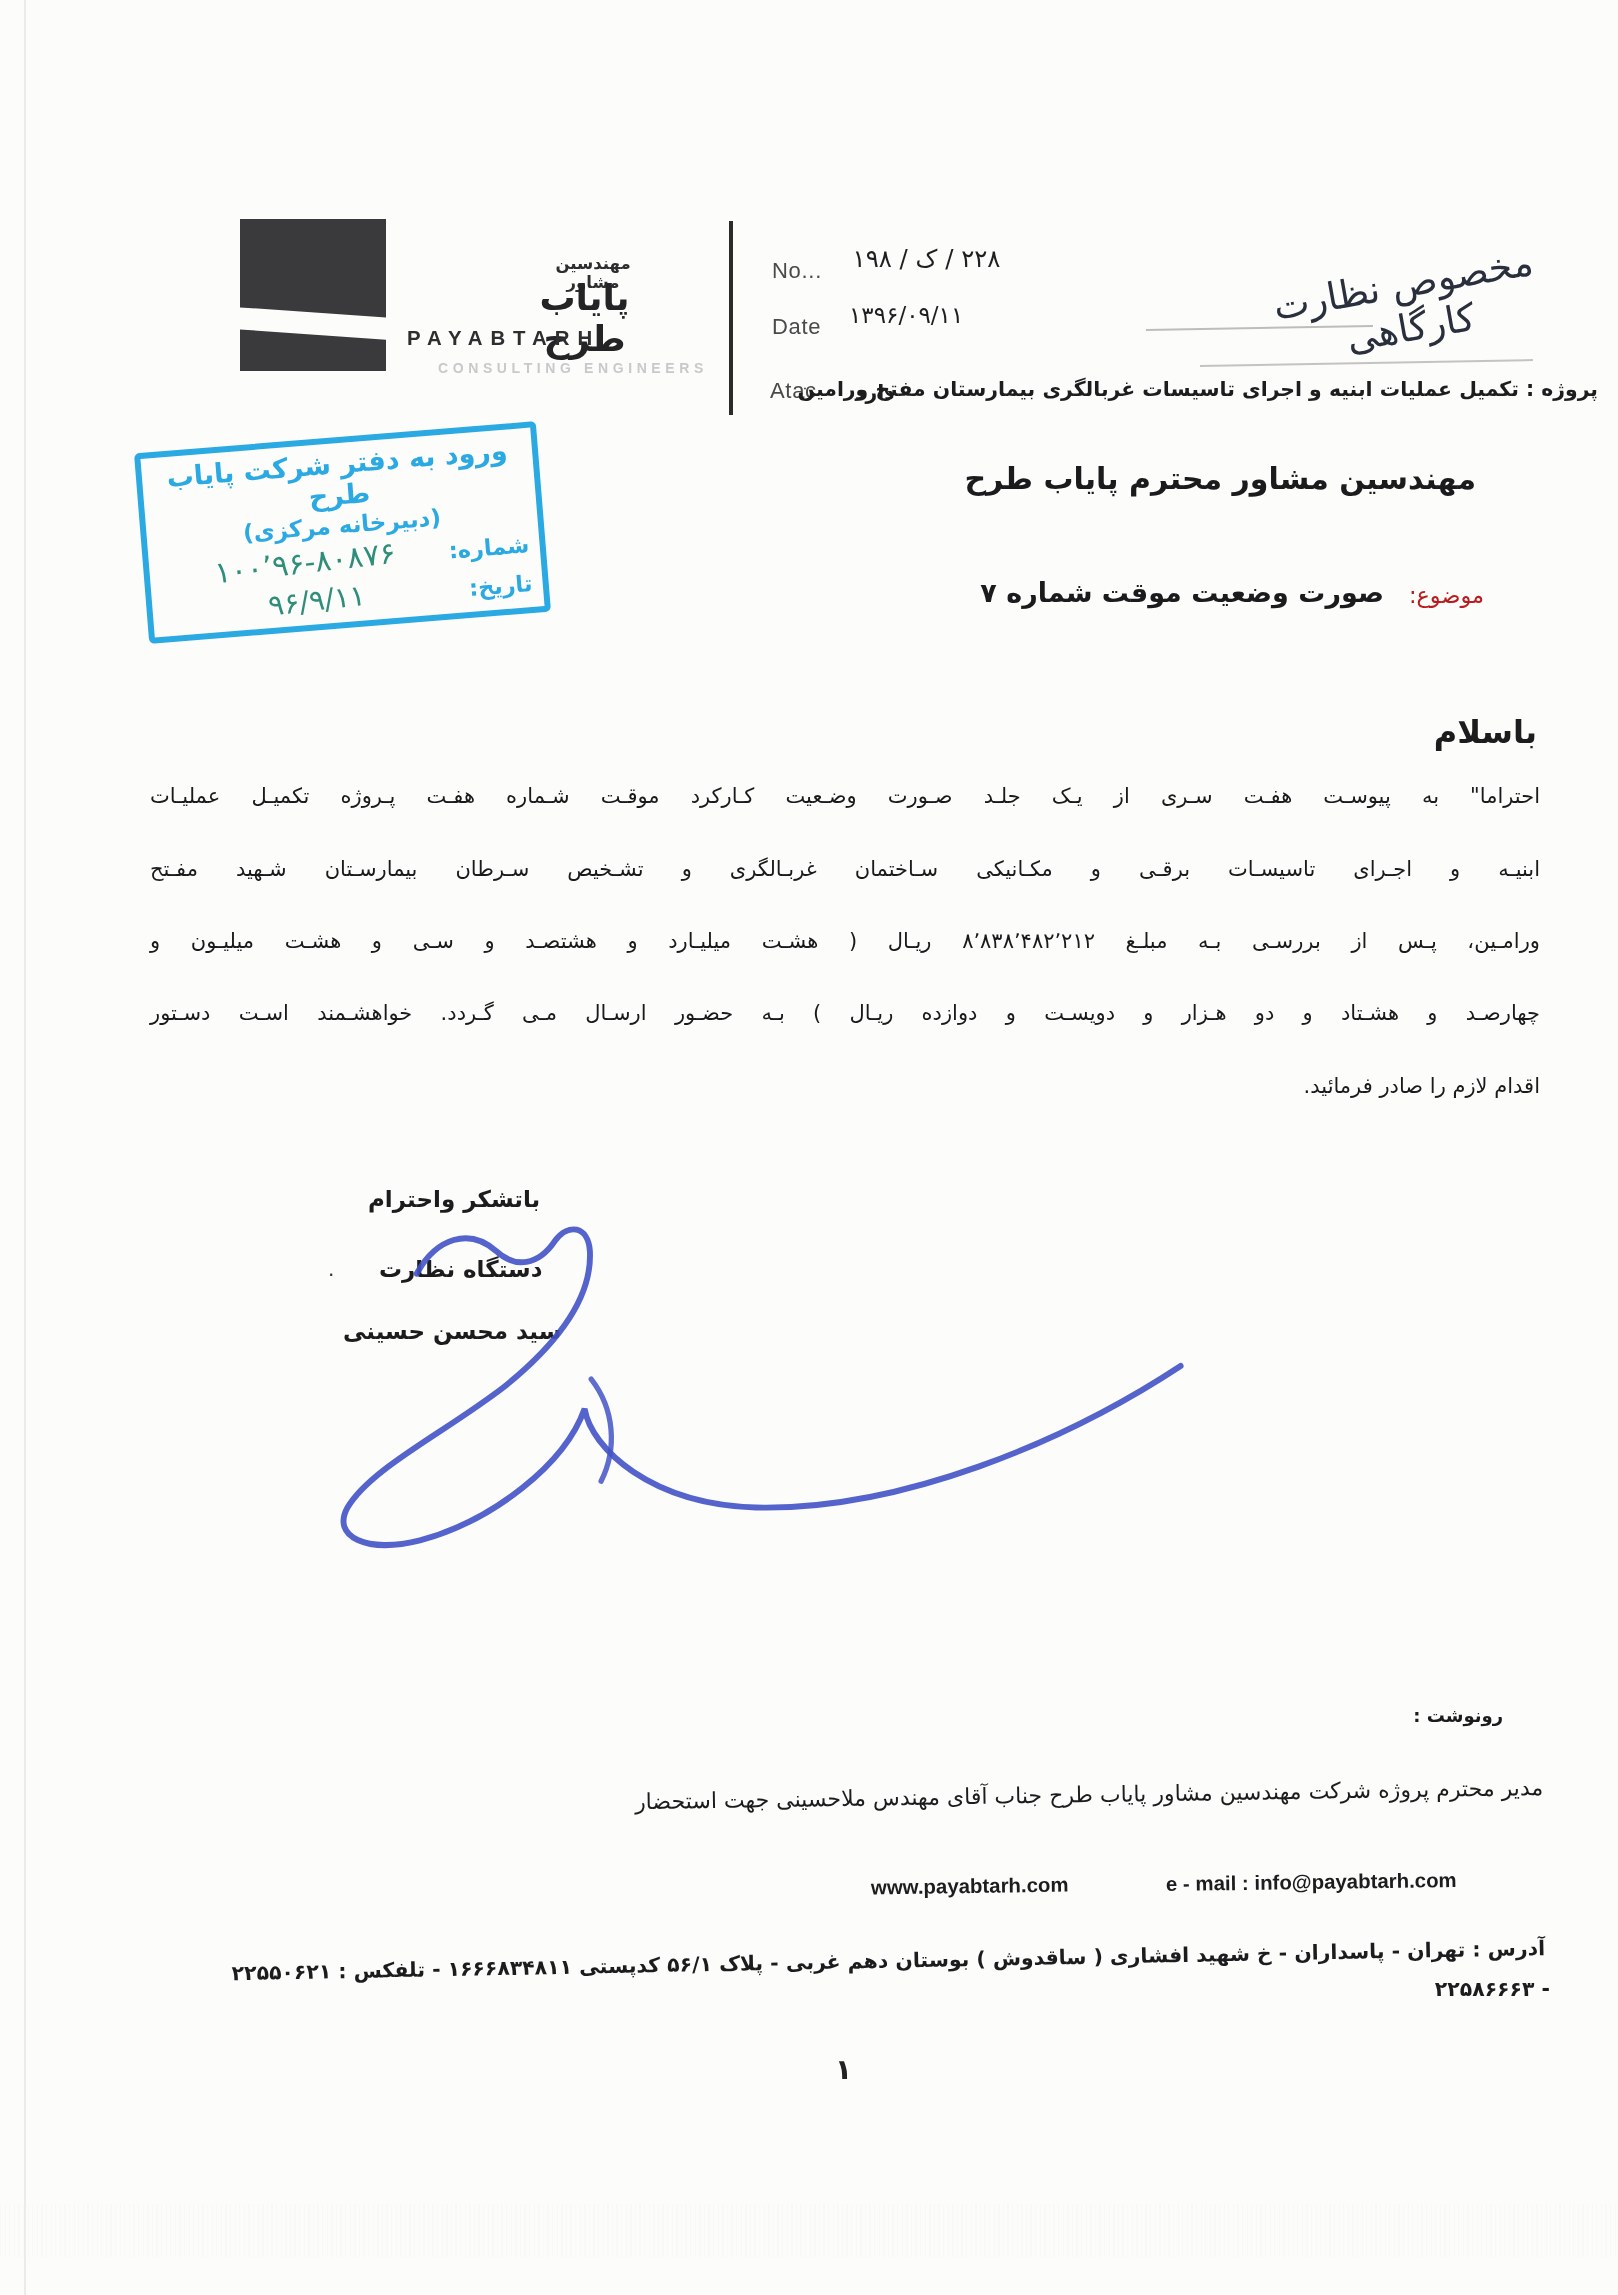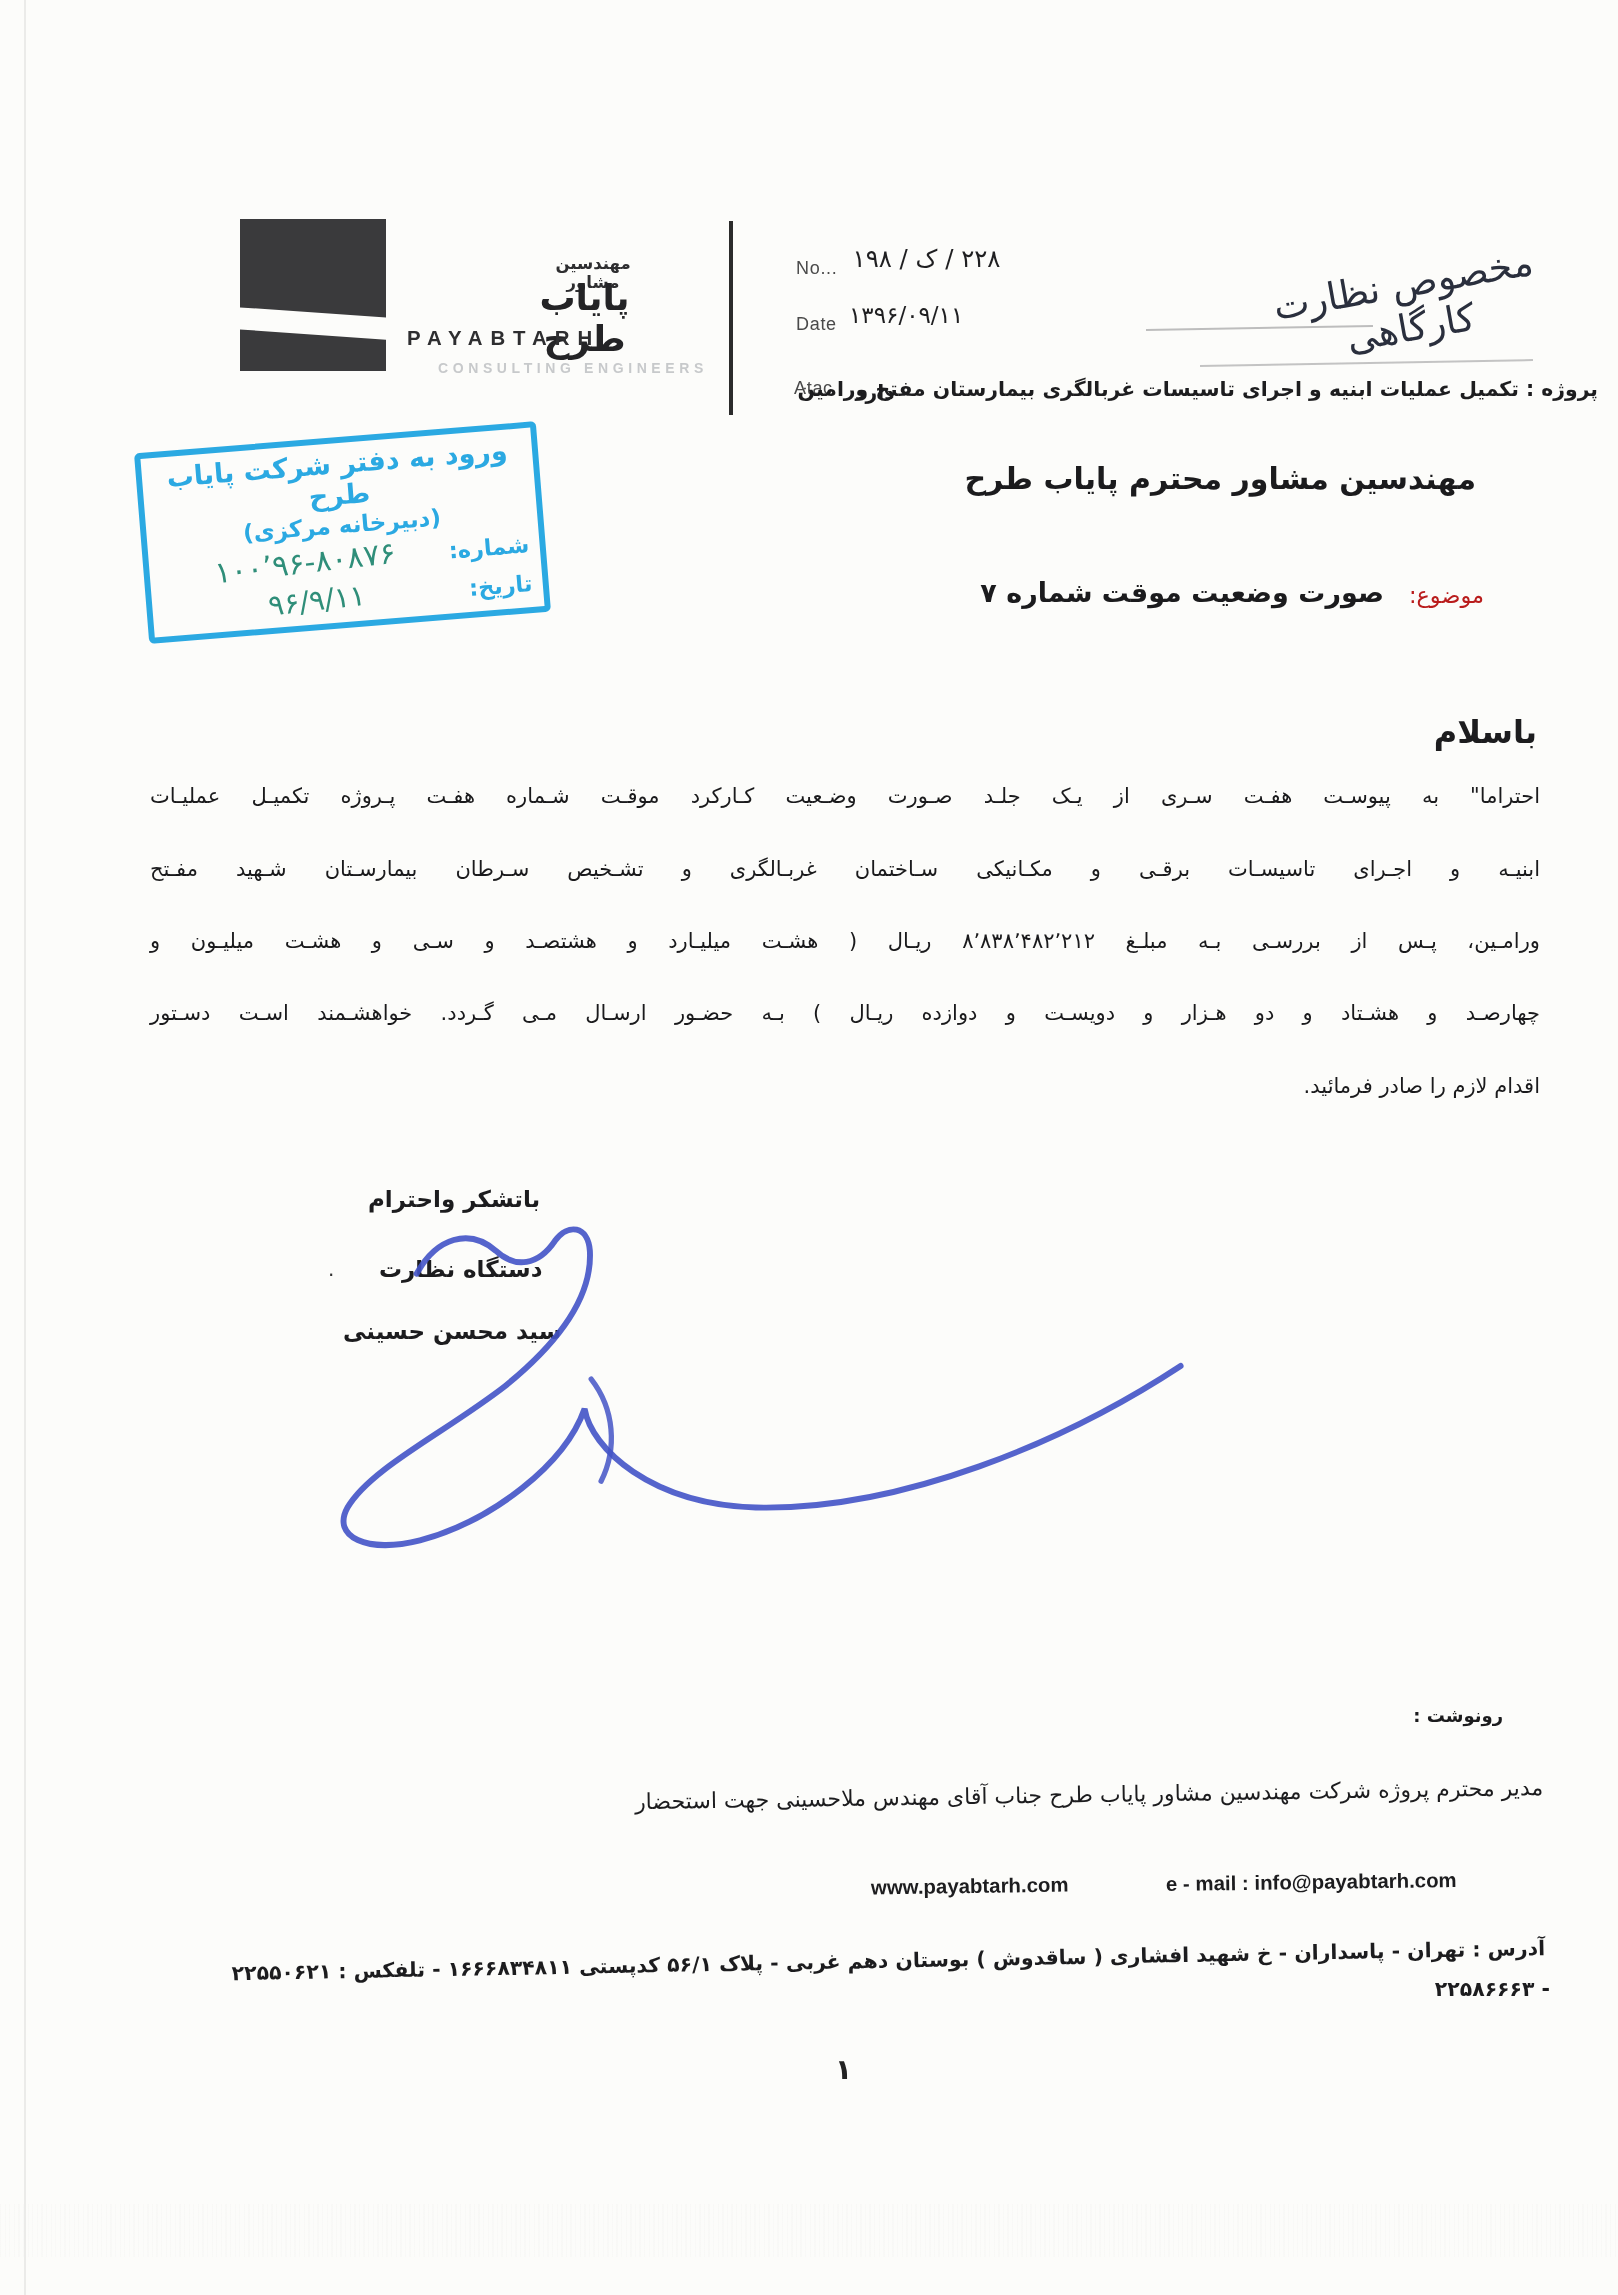--- a/index.html
+++ b/index.html
@@ -17,21 +17,21 @@
 
   
   .logo-box{left:240px;top:219px;width:146px;height:152px;background:#3a3a3c;overflow:hidden;}
   .logo-stripe{position:absolute;left:-14.5px;top:94px;width:188px;height:22px;background:#fcfcfa;transform:rotate(4deg);}
   .co-fa-small{left:527px;top:254px;width:132px;font-size:16.5px;font-weight:bold;color:#2e2e30;text-align:center;}
   .co-fa-large{left:502px;top:277px;width:165px;font-size:36px;font-weight:bold;color:#242426;text-align:center;}
   .co-en{left:407px;top:327px;font-size:20.4px;font-weight:bold;letter-spacing:8px;color:#2e2e30;}
   .co-en-sub{left:438px;top:360px;font-size:14px;font-weight:bold;letter-spacing:4.6px;color:#c7c9cb;}
   .vdivider{left:729px;top:221px;width:4px;height:194px;background:#2b2b2b;}
 
-  .meta-label{font-size:18px;color:#4a4a4a;letter-spacing:0.7px;margin-left:24px;}
+  .meta-label{font-size:22px;color:#4a4a4a;letter-spacing:0.7px;}
   .no-label{left:772px;top:258px;}
   .no-value{left:831px;top:244px;width:191px;font-size:24.4px;color:#1f1f21;text-align:center;}
   .date-label{left:772px;top:314px;}
   .date-value{left:849px;top:302px;font-size:23px;color:#1f1f21;}
   .atac-label{left:770px;top:378px;}
   .atac-value{left:855px;top:380px;font-size:20.4px;font-weight:bold;}
   .project-line{right:21px;top:377px;font-size:20.4px;font-weight:600;color:#1d1d1f;padding-left:12px;}
 
   .hand-note{left:1216px;top:262px;width:382px;font-size:38px;color:#2a2f3d;
              transform:rotate(-10deg);text-align:center;}

